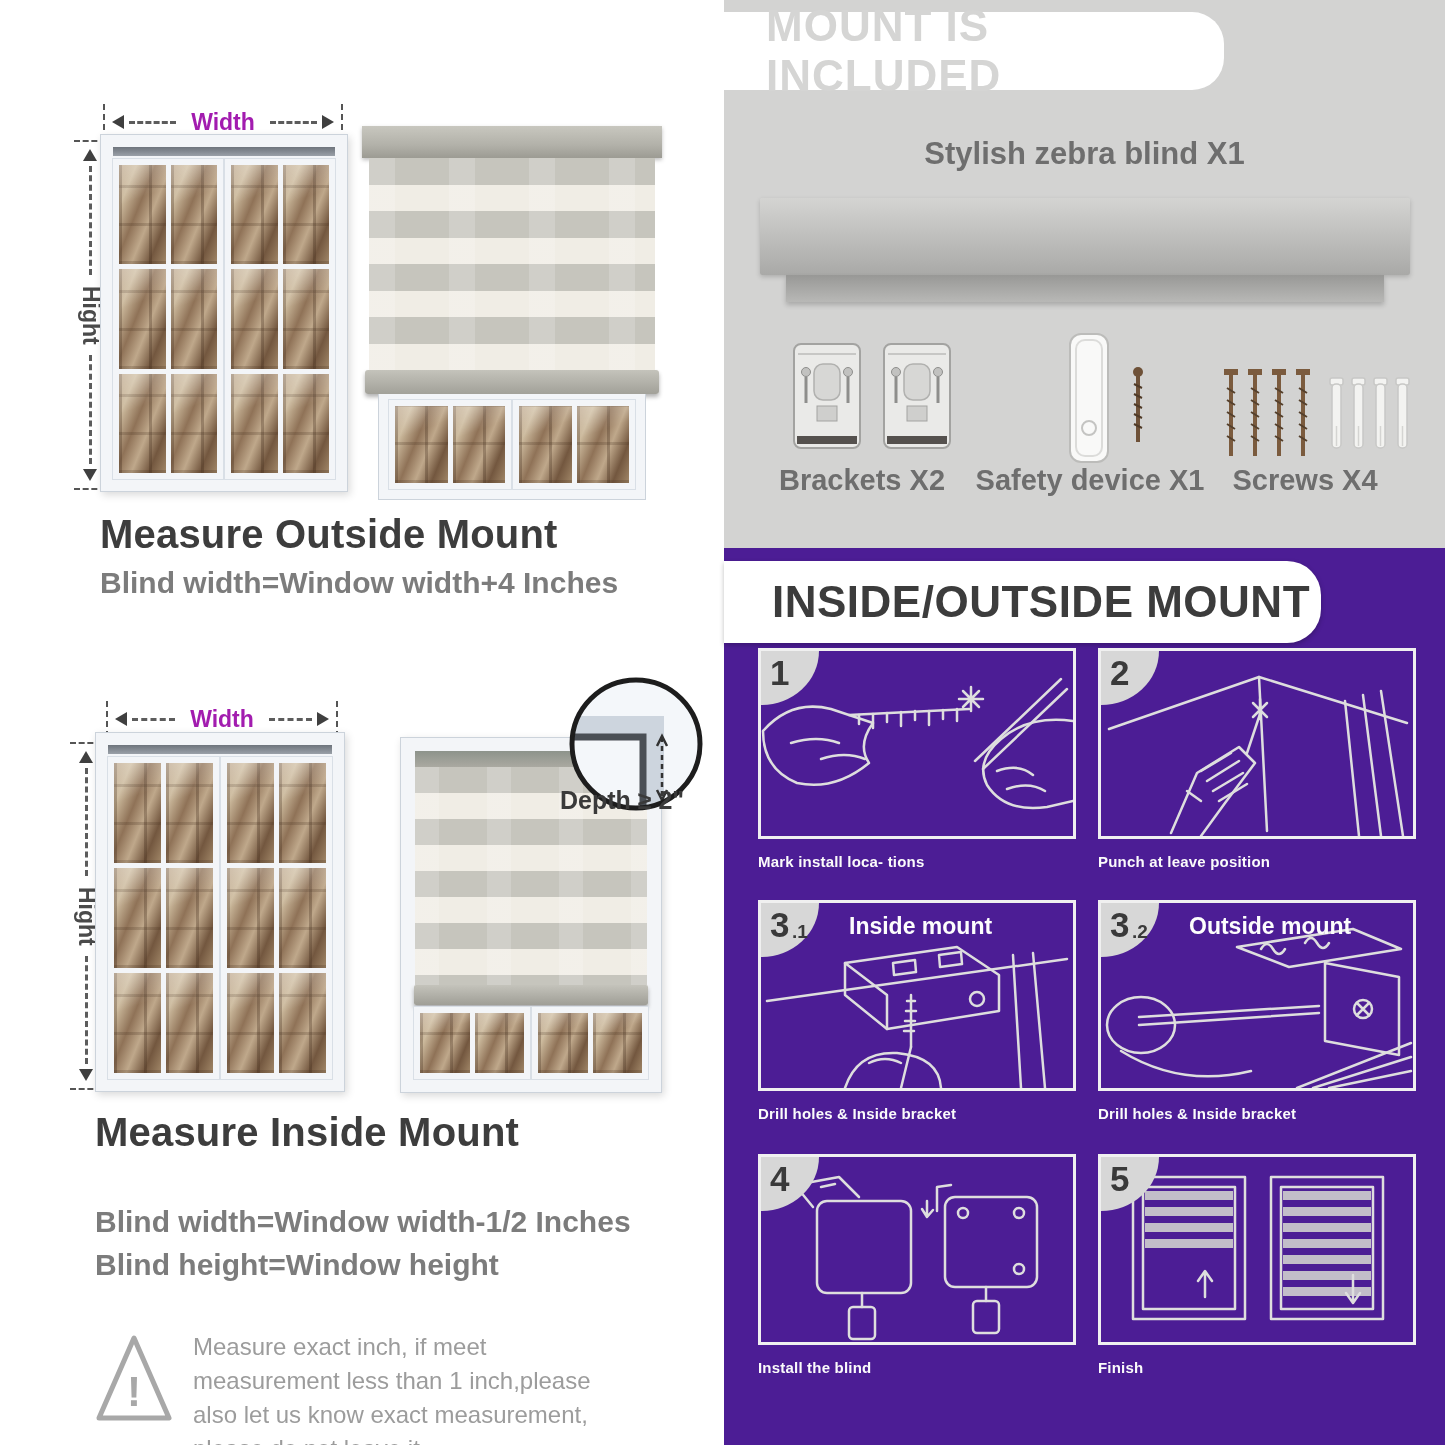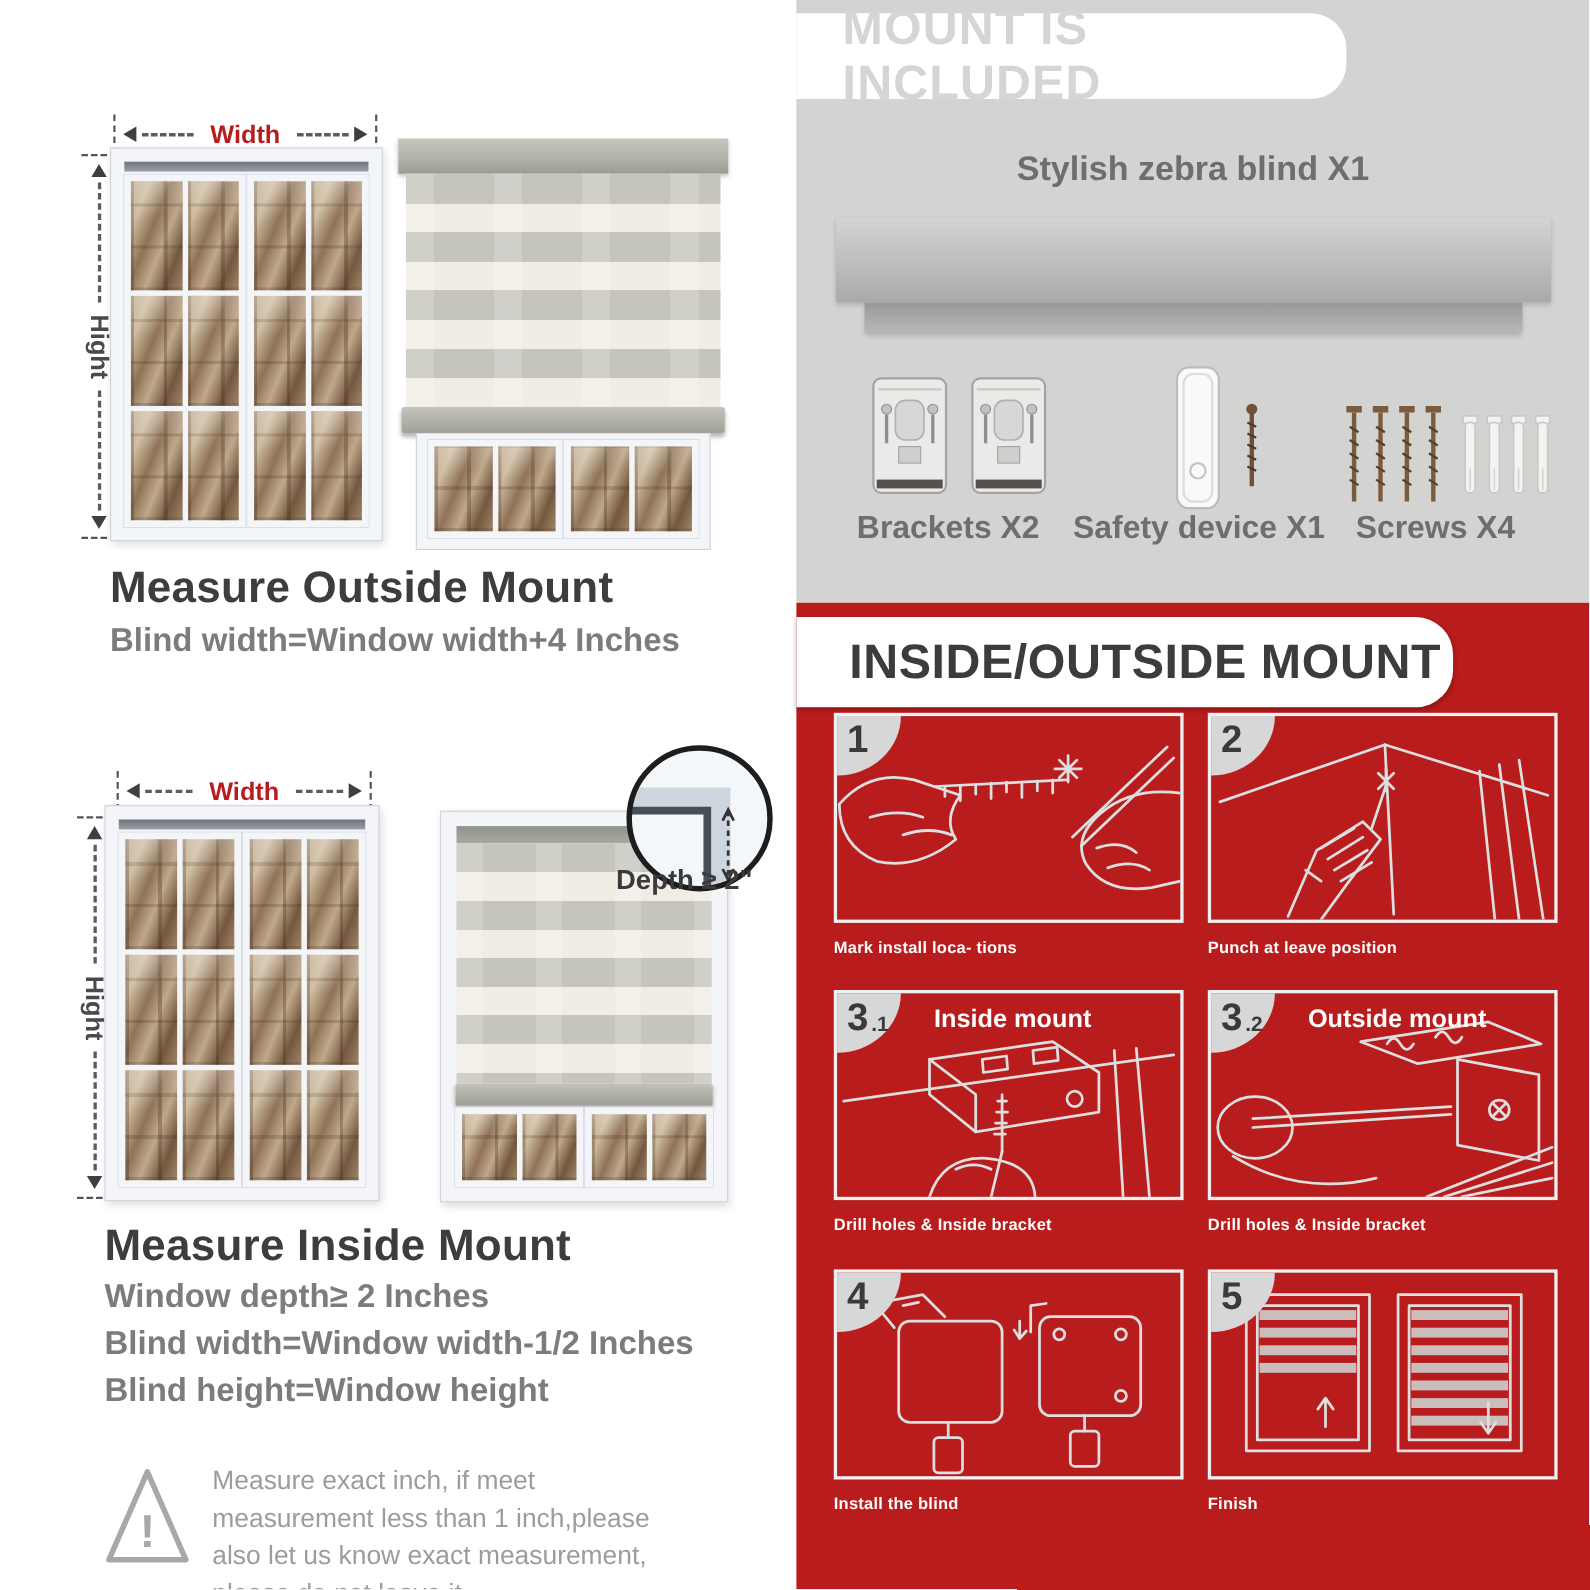--- a/index.html
+++ b/index.html
@@ -9,21 +9,21 @@
   
   .left-half{position:absolute;left:0;top:0;width:724px;height:1445px;background:#fff;}
   .howto-banner{position:absolute;left:0;top:13px;width:497px;height:72px;background:#b5b5b5;
     border-radius:0 22px 22px 0;display:flex;align-items:center;}
   .howto-banner span{color:#fff;font-size:45px;font-weight:bold;letter-spacing:1px;padding-left:36px;}
 
   .section-title{position:absolute;font-size:40px;font-weight:bold;color:#3d3d3d;letter-spacing:0.2px;}
   .formula{position:absolute;font-size:30px;font-weight:bold;color:#7c7c7c;}
 
   
-  .dim-h{position:absolute;display:flex;align-items:center;color:#b91c1c;font-weight:bold;font-size:23px;}
+  .dim-h{position:absolute;display:flex;align-items:center;color:#a21caf;font-weight:bold;font-size:23px;}
   .dim-h .tick{width:0;height:36px;border-left:2px dashed #555;}
   .dim-h .arrow{width:0;height:0;border:7px solid transparent;}
   .dim-h .arrow.left{border-right:12px solid #3f3f3f;}
   .dim-h .arrow.right{border-left:12px solid #3f3f3f;}
   .dim-h .dash{flex:1;border-top:3px dashed #5c5c5c;height:0;margin:0 5px;}
   .dim-h .lbl{padding:0 10px;white-space:nowrap;}
   .dim-v{position:absolute;display:flex;flex-direction:column;align-items:center;color:#4a4a4a;font-weight:bold;font-size:23px;}
   .dim-v .tick{height:0;width:32px;border-top:2px dashed #555;}
   .dim-v .arrow{width:0;height:0;border:7px solid transparent;}
   .dim-v .arrow.up{border-bottom:12px solid #3f3f3f;}
@@ -86,21 +86,21 @@
   .headrail{position:absolute;left:36px;top:198px;width:650px;}
   .headrail-main{height:77px;border-radius:2px;
     background:linear-gradient(180deg,#d4d4d2 0%,#c3c3c1 40%,#a9a9a7 100%);
     box-shadow:0 2px 5px rgba(0,0,0,.18);}
   .headrail-lip{height:27px;margin:0 26px;
     background:linear-gradient(180deg,#989896,#b8b8b6);box-shadow:0 3px 5px rgba(0,0,0,.2);}
   .part-img{position:absolute;}
   .part-label{position:absolute;top:464px;transform:translateX(-50%);
     font-size:29px;font-weight:bold;color:#6e6e6e;white-space:nowrap;}
 
-  .mount{position:absolute;left:0;top:548px;width:721px;height:897px;background:#b91c1c;}
+  .mount{position:absolute;left:0;top:548px;width:721px;height:897px;background:#4c1d95;}
   .mount-banner{position:absolute;left:0;top:13px;width:597px;height:82px;background:#fff;
     border-radius:0 34px 34px 0;display:flex;align-items:center;box-shadow:0 2px 5px rgba(0,0,0,.25);}
   .mount-banner span{color:#3c3c3c;font-size:44px;font-weight:bold;letter-spacing:0.5px;padding-left:48px;}
 
   .panel{position:absolute;width:318px;}
   .panel-box{width:312px;height:185px;border:3px solid #f0f0f0;position:relative;box-sizing:content-box;}
   .panel-box svg{position:absolute;inset:0;width:100%;height:100%;}
   .badge{position:absolute;left:0;top:0;width:58px;height:54px;background:#d7d7d7;
     border-radius:0 0 100% 0;color:#3a3a3a;}
   .badge .num{position:absolute;left:9px;top:2px;font-size:35px;font-weight:bold;}
@@ -249,21 +249,20 @@
         <path d="M6,52 L88,52 L88,140" stroke="#cdd5de" stroke-width="20" fill="none"></path>
         <path d="M6,63 L77,63 L77,140" stroke="#4a4f55" stroke-width="7" fill="none"></path>
         <path d="M96,63 L96,126" stroke="#333" stroke-width="2.5" stroke-dasharray="5 4" fill="none"></path>
         <path d="M91,72 L96,62 L101,72 M91,116 L96,126 L101,116" stroke="#333" stroke-width="2.5" fill="none"></path>
       </g>
       <circle cx="70" cy="70" r="64" fill="none" stroke="#1d1d1d" stroke-width="5"></circle>
     </svg>
     <div class="depth-label" style="left:560px;top:786px;">Depth ≥ 2"</div>
 
     <div class="section-title" style="left:95px;top:1110px;">Measure Inside Mount</div>
-    <div class="formula" style="left:95px;top:1162px;">Window depth≥ 2 Inches</div>
     <div class="formula" style="left:95px;top:1205px;">Blind width=Window width-1/2 Inches</div>
     <div class="formula" style="left:95px;top:1248px;">Blind height=Window height</div>
 
     <div class="warning">
       <svg width="78" height="96" viewBox="0 0 78 96">
         <path d="M39,8 L74,88 L4,88 Z" fill="none" stroke="#a8a8a8" stroke-width="5" stroke-linejoin="round"></path>
         <text x="39" y="76" text-anchor="middle" font-size="42" font-weight="bold" fill="#a8a8a8" font-family="Liberation Sans, sans-serif">!</text>
       </svg>
       <div class="warning-text">Measure exact inch, if meet measurement less than 1 inch,please also let us know exact measurement, please do not leave it</div>
     </div>

